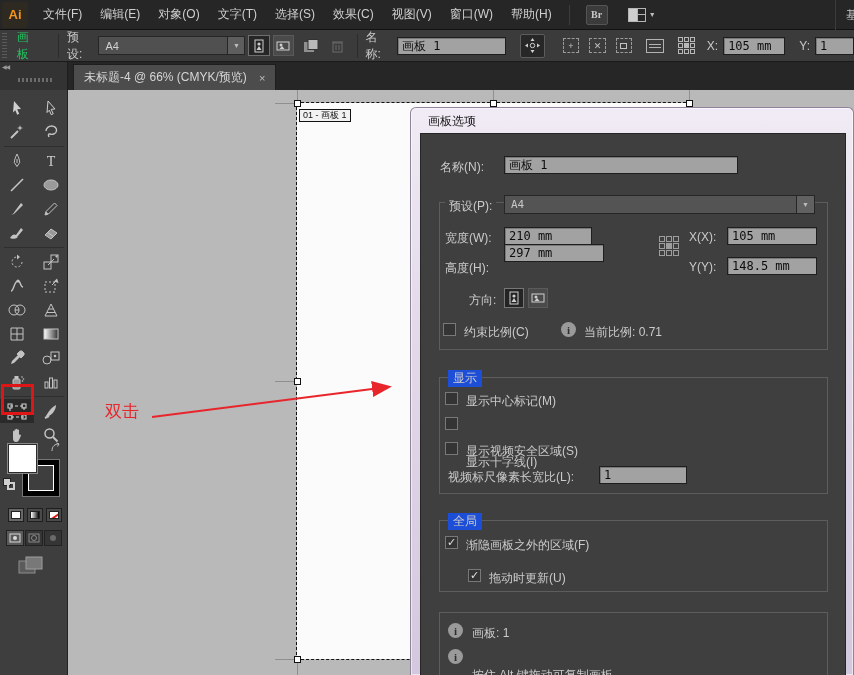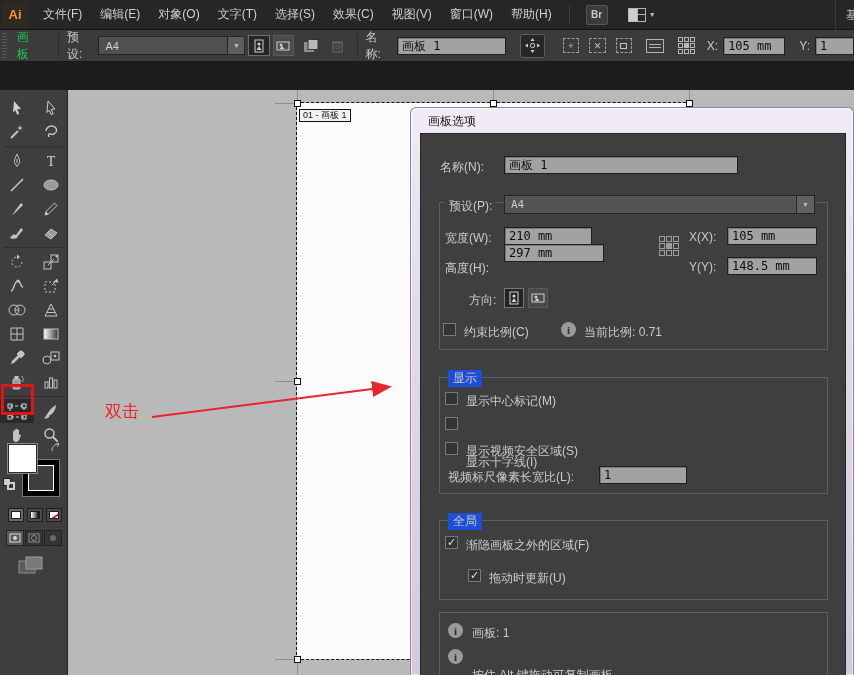--- a/index.html
+++ b/index.html
@@ -11,21 +11,21 @@
   #menubar { position:absolute; left:0; top:0; width:854px; height:30px;
     background:#262626; border-bottom:1px solid #121212; display:flex; align-items:center; }
   .ai-logo { width:26px; height:26px; margin:0 6px 0 2px; background:#2e2a22;
     color:#f7941d; font-weight:bold; font-size:13px; display:flex; align-items:center;
     justify-content:center; border-radius:2px; }
   .menu-item { color:#cfcfcf; font-size:12px; padding:0 9px; height:30px;
     display:flex; align-items:center; cursor:default; }
   .mb-sep { width:1px; height:20px; background:#3c3c3c; margin:0 8px; }
   .br-btn { width:22px; height:20px; background:#3b3b3b; border:1px solid #555;
     border-radius:2px; color:#c9c9c9; font-size:10px; font-weight:bold;
-    display:flex; align-items:center; justify-content:center; margin:0 8px; }
+    display:flex; align-items:center; justify-content:center; margin:0 8px;font-family:Liberation Serif, serif; }
   .arrange-btn { display:flex; align-items:center; gap:3px; margin-left:12px; }
   .arrange-glyph { width:18px; height:14px; border:1px solid #b5b5b5; display:flex; }
   .arrange-glyph .l { width:9px; background:#cfcfcf; }
   .arrange-glyph .r { width:8px; display:flex; flex-direction:column; }
   .arrange-glyph .r div { flex:1; border-left:1px solid #b5b5b5; }
   .arrange-glyph .r div+div { border-top:1px solid #b5b5b5; }
   .dd-arrow { color:#bdbdbd; font-size:7px; }
   .workspace-part { position:absolute; right:-4px; top:0; height:30px; display:flex;
     align-items:center; color:#c4c4c4; font-size:12px; border-left:1px solid #3c3c3c;
     padding-left:10px; }
@@ -266,20 +266,30 @@
         <i></i>
         <i></i>
         <i></i>
     </div>
     <div class="ob-field-label" style="margin-left:12px">X:</div>
     <div class="lite-field ob-xy">105 mm</div>
     <div class="ob-field-label" style="margin-left:14px">Y:</div>
     <div class="lite-field" style="width:40px">1</div>
   </div>
 
+  <div id="tabbar">
+    <div id="toolhead">
+      <span class="collapse">◀◀</span>
+      <span class="grip-h"></span>
+    </div>
+    <div class="doc-tab">
+      <span>未标题-4 @ 66% (CMYK/预览)</span>
+      <span class="tab-close">×</span>
+    </div>
+  </div>
 
   <div id="toolbar">
     <div id="toolgrid">
       <div class="tcell">
           <svg width="16" height="16">
             <path d="M5 1 L12 9 L8.2 9.3 L10.2 13.8 L8.2 14.7 L6.3 10.2 L4 12.5 Z" fill="#cfcfcf"></path>
           </svg>
         </div>
       <div class="tcell">
           <svg width="16" height="16">
@@ -599,21 +609,21 @@
         <div class="chk" style="left:5px; top:14px;"></div>
         <div class="dl" style="left:26px; top:15px;">显示中心标记(M)</div>
         <div class="chk" style="left:5px; top:39px;"></div>
         <div class="dl" style="left:26px; top:40px;margin-top:36px;">显示十字线(I)</div>
         <div class="chk" style="left:5px; top:64px;"></div>
         <div class="dl" style="left:26px; top:65px;">显示视频安全区域(S)</div>
         <div class="dl" style="left:8px; top:91px;">视频标尺像素长宽比(L):</div>
         <div class="lite-field dfield" style="left:159px; top:88px; width:88px;">1</div>
       </div>
 
-      <div class="group" style="left:18px; top:386px; width:389px; height:80px;">
+      <div class="group" style="left:18px; top:386px; width:389px; height:72px;">
         <div class="legend">全局</div>
         <div class="chk" style="left:5px; top:15px;">✓</div>
         <div class="dl" style="left:26px; top:16px;">渐隐画板之外的区域(F)</div>
         <div class="chk" style="left:28px; top:48px;">✓</div>
         <div class="dl" style="left:49px; top:49px;">拖动时更新(U)</div>
       </div>
 
       <div class="group" style="left:18px; top:478px; width:389px; height:96px;">
         <div class="info-ic" style="left:8px; top:10px;">i</div>
         <div class="dl" style="left:32px; top:12px;">画板: 1</div>

